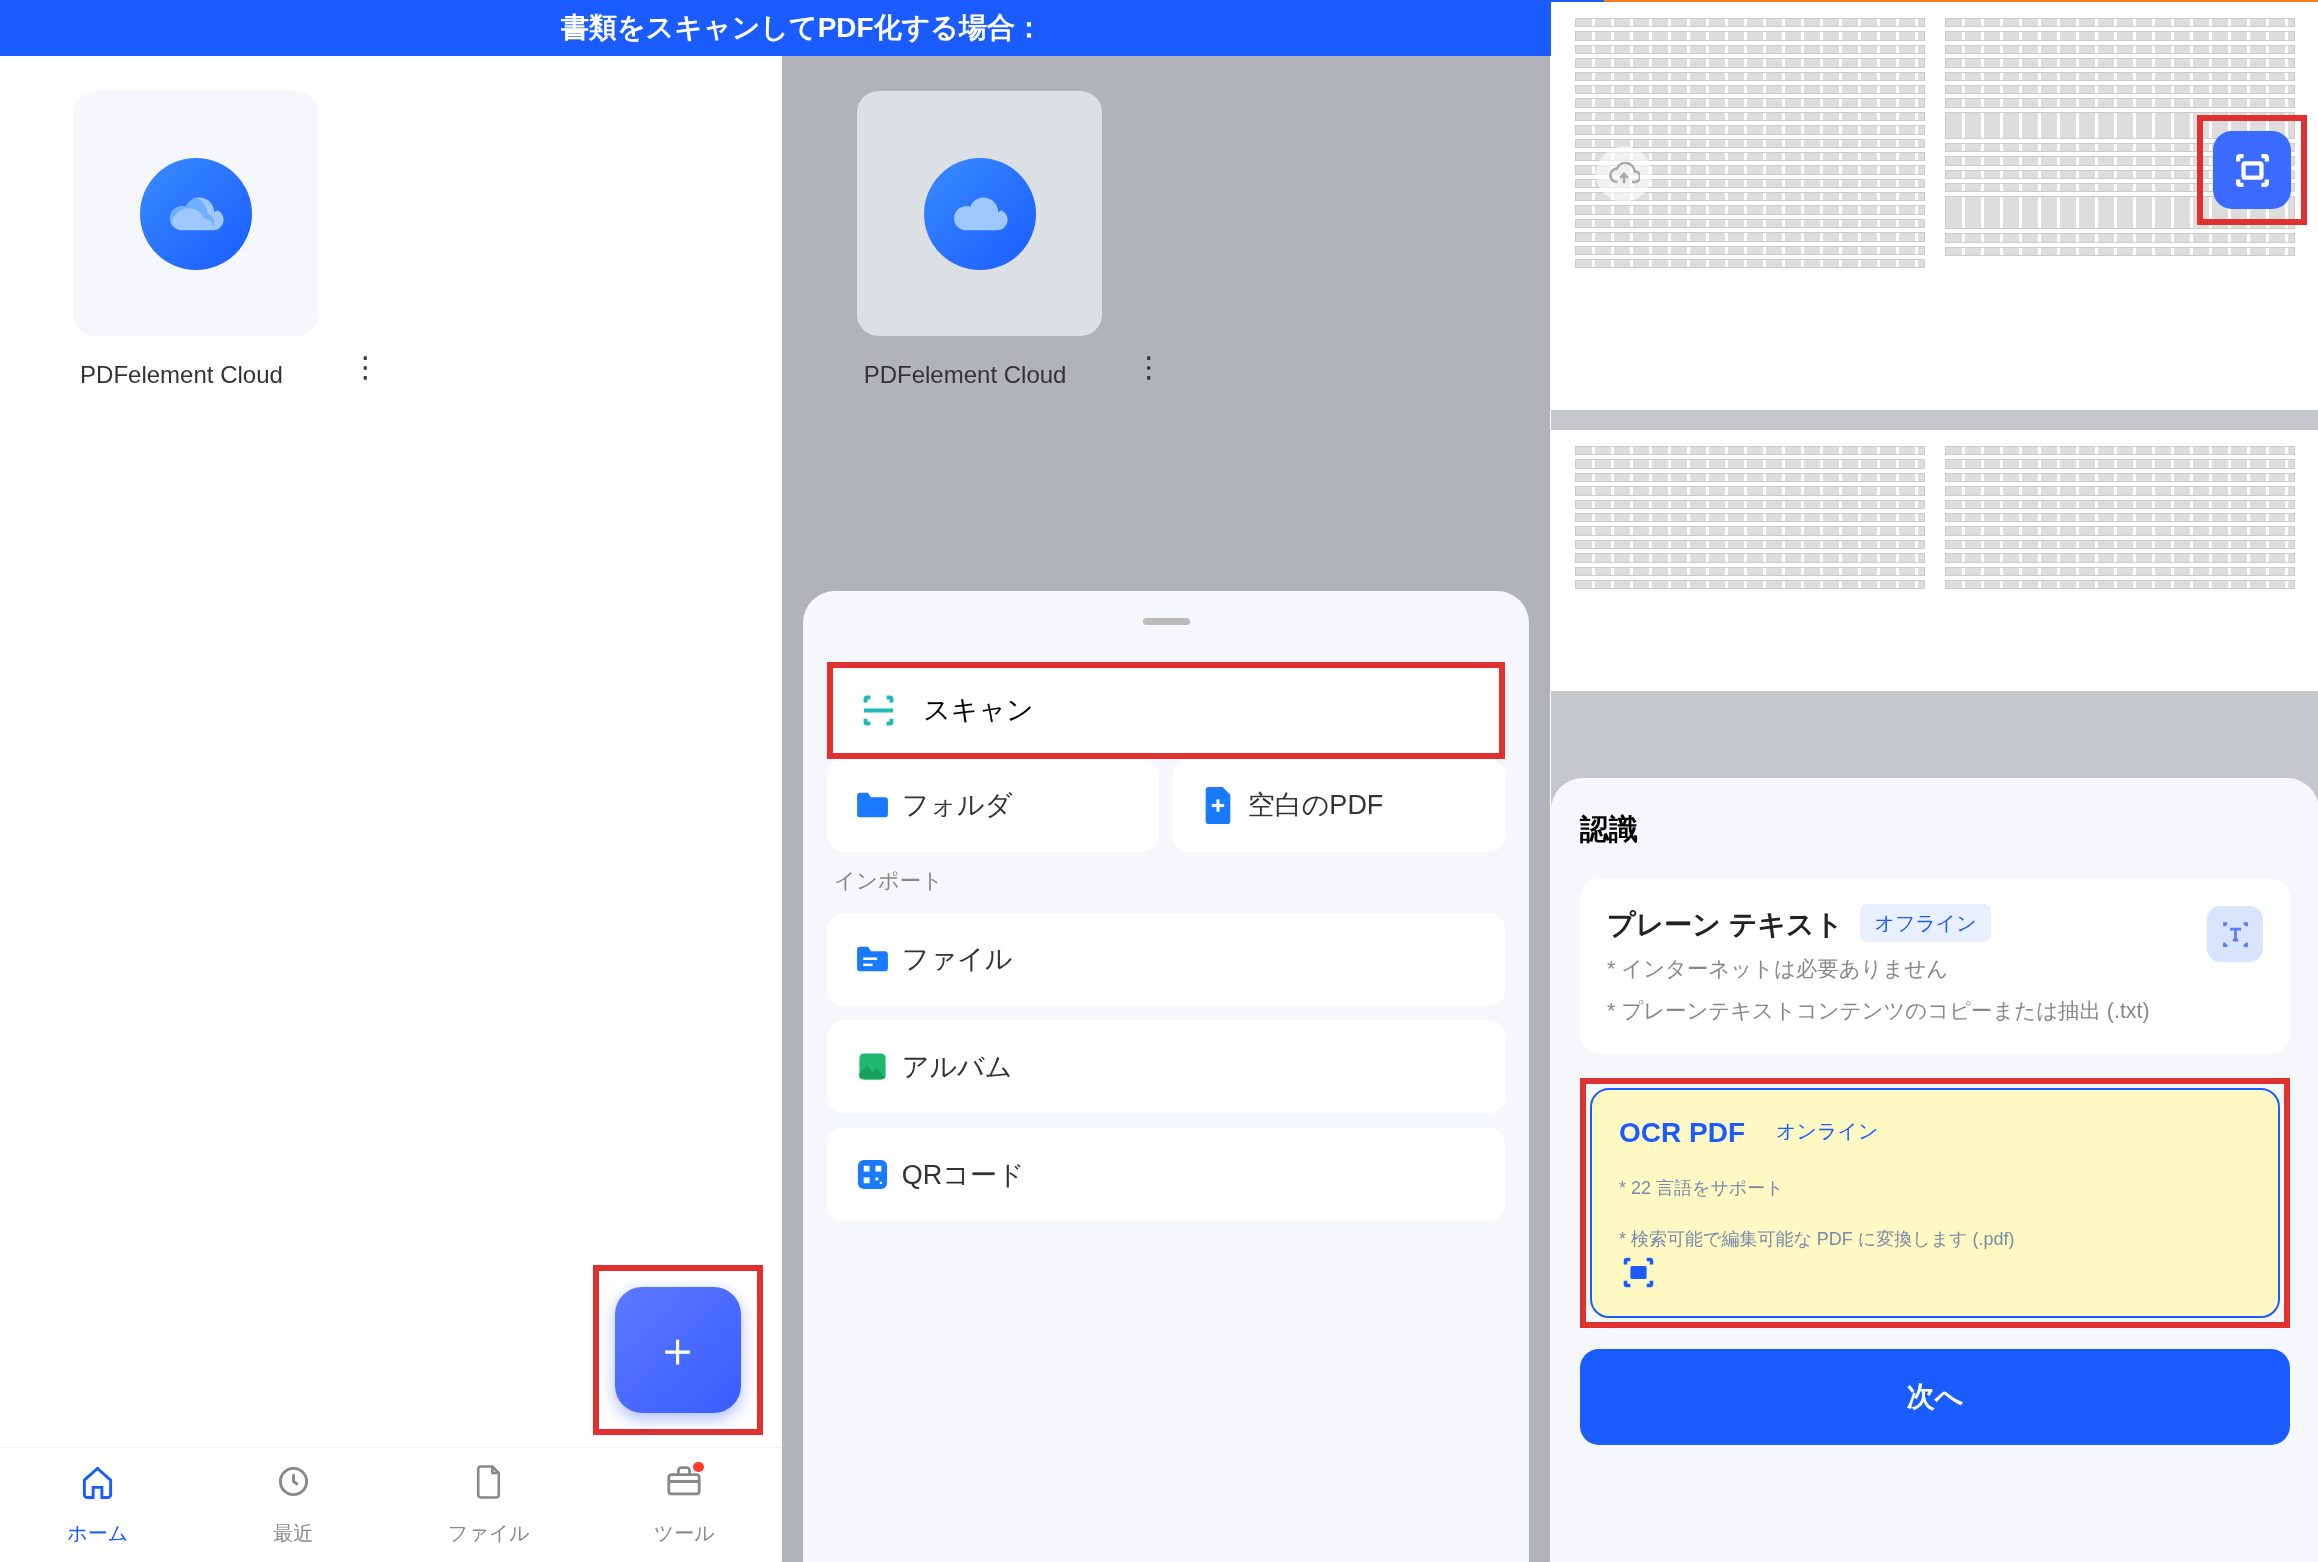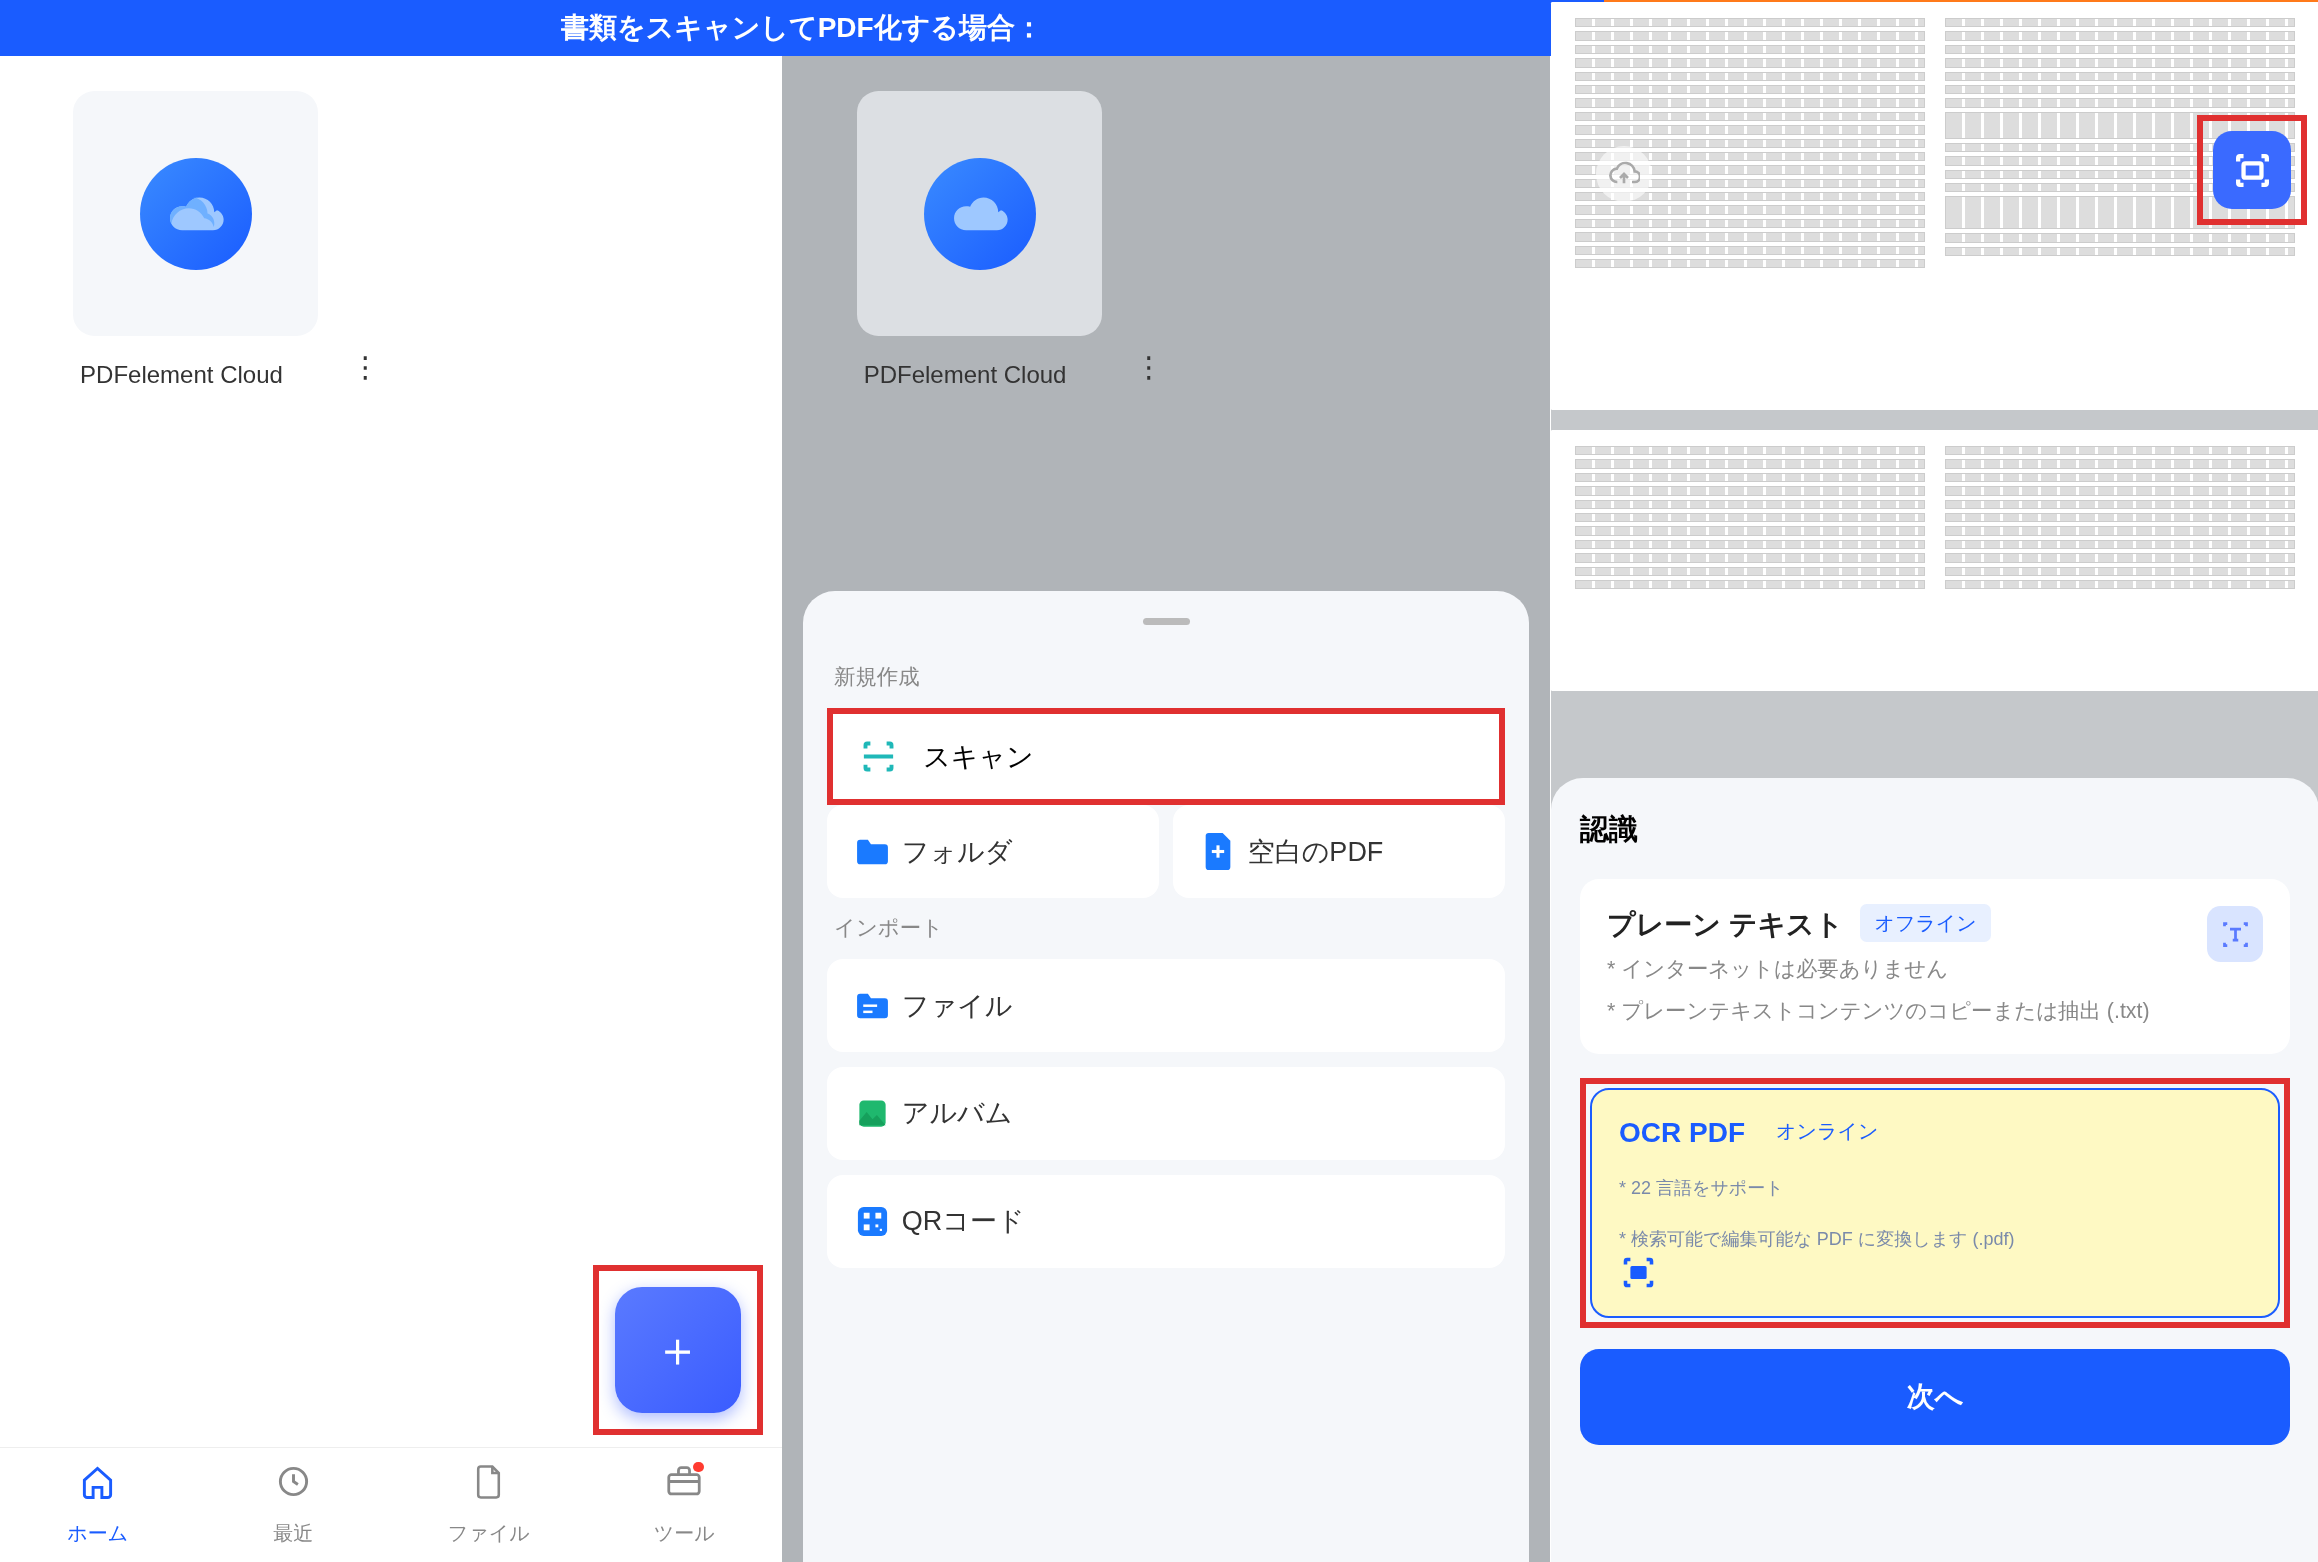--- a/index.html
+++ b/index.html
@@ -150,21 +150,20 @@
             <path d="M78 30c0-12-10-22-22-22-9 0-17 6-20 14-2-1-4-1-6-1-10 0-18 8-18 18s8 18 18 18h46c9 0 16-7 16-16 0-6-4-12-10-14z" fill="#9ec8ff"></path>
           </svg>
         </div>
       </div>
     <div class="folder-label">PDFelement Cloud</div>
     <div class="folder-more"></div>
   </div>
 
   <div class="sheet">
     <div class="sheet-grip"></div>
-    <div class="section-label">新規作成</div>
 
     <div class="scan-box">
       <div class="scan-item">
         <span class="ico">
             <svg width="39" height="39" viewBox="0 0 24 24" fill="none" stroke="#1fb8b8" stroke-width="2.4">
               <path d="M4 7V5a1 1 0 011-1h2M20 7V5a1 1 0 00-1-1h-2M4 17v2a1 1 0 001 1h2M20 17v2a1 1 0 01-1 1h-2M3 12h18"></path>
             </svg>
           </span>
         <span>スキャン</span>
       </div>

